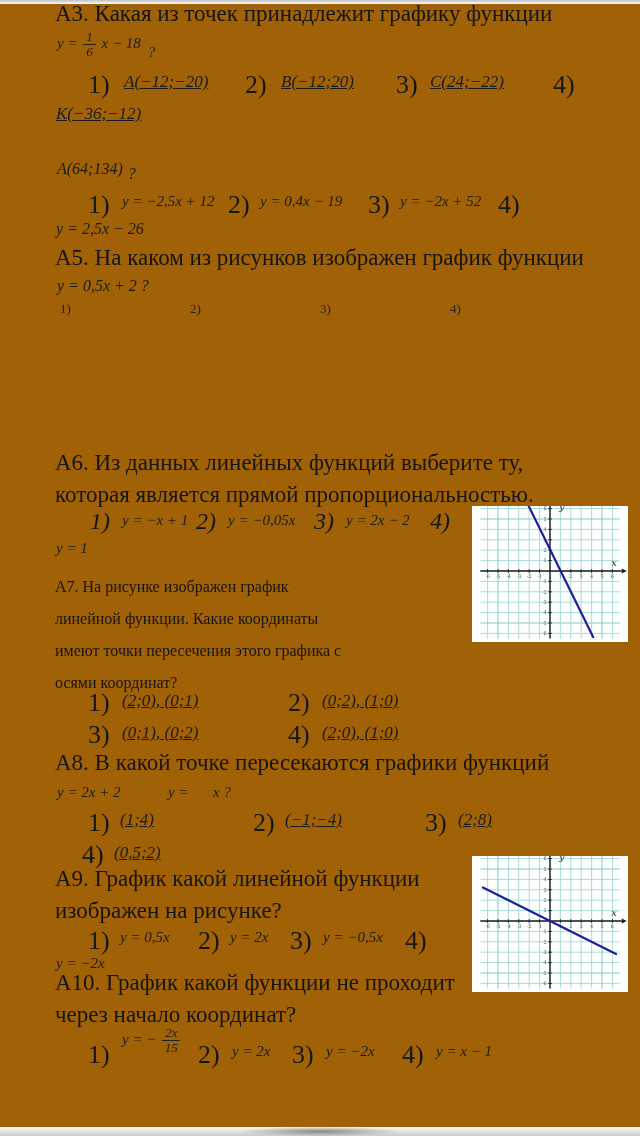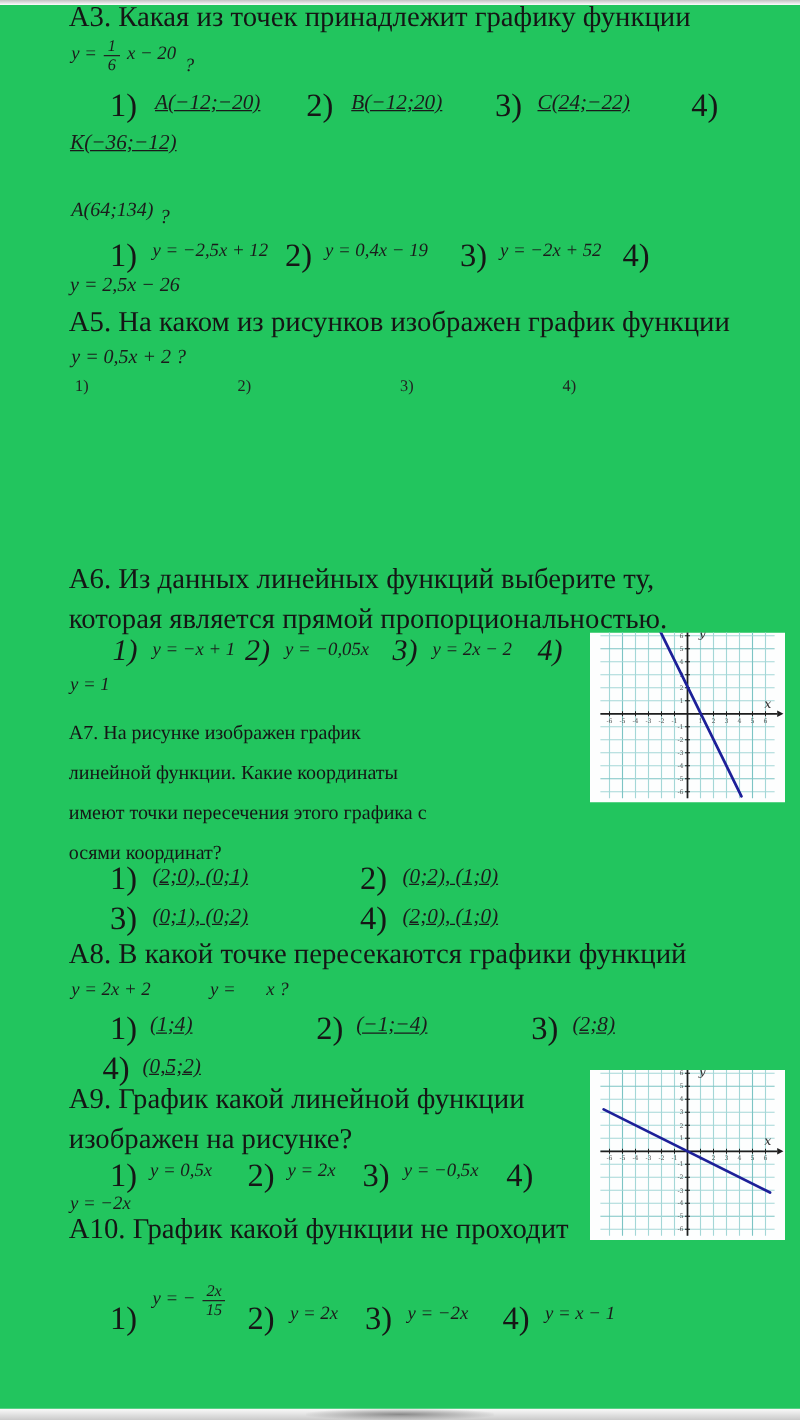--- a/index.html
+++ b/index.html
@@ -1,16 +1,16 @@
 <!DOCTYPE html>
 <html><head>
 <meta charset="utf-8">
 <style>
   html,body{margin:0;padding:0;background:#e9e9e9;}
-  #screen{position:relative;width:640px;height:1136px;margin:0 auto;background:#22c55e;overflow:hidden;
+  #screen{position:relative;width:640px;height:1136px;margin:0 auto;background:#a16207;overflow:hidden;
           font-family:"Liberation Serif","DejaVu Serif",serif;color:#1b1b1b;}
   .abs{position:absolute;white-space:nowrap;}
   .qtitle{font-size:23px;color:#151515;}
   .qtitle.big{font-size:16px;}
   .bignum{font-size:26px;color:#161616;}
   .bignum.it{font-style:italic;font-size:24px;}
   .smallnum{font-size:13px;color:#222;}
   .math{font-style:italic;color:#1b1b1b;}
   .pt{font-style:italic;color:#1b1b1b;text-decoration:underline;}
   .f15{font-size:15px;}
@@ -30,21 +30,21 @@
   svg.graph{position:absolute;width:156px;height:136px;}
 </style>
 </head>
 <body>
 
 <div id="screen">
   <div id="top-edge"></div>
 
   <div class="abs qtitle" style="left:55px;top:1px">А3. Какая из точек принадлежит графику функции</div>
   <div class="abs math f15" style="left:57px;top:30px">
-    <span>y = </span><span class="frac"><span class="num">1</span><span class="den">6</span></span><span> x − 20</span><span class="qmark">?</span>
+    <span>y = </span><span class="frac"><span class="num">1</span><span class="den">6</span></span><span> x − 18</span><span class="qmark">?</span>
   </div>
   <span class="abs bignum" style="left:88px;top:70px">1)</span>
   <span class="abs pt f17" style="left:124px;top:72px">A(−12;−20)</span>
   <span class="abs bignum" style="left:245px;top:70px">2)</span>
   <span class="abs pt f17" style="left:281px;top:72px">B(−12;20)</span>
   <span class="abs bignum" style="left:396px;top:70px">3)</span>
   <span class="abs pt f17" style="left:430px;top:72px">C(24;−22)</span>
   <span class="abs bignum" style="left:553px;top:70px">4)</span>
   <span class="abs pt f17" style="left:56px;top:104px">K(−36;−12)</span>
 
@@ -279,20 +279,21 @@
   <span class="abs bignum" style="left:88px;top:926px">1)</span>
   <span class="abs math f15" style="left:120px;top:929px">y = 0,5x</span>
   <span class="abs bignum" style="left:198px;top:926px">2)</span>
   <span class="abs math f15" style="left:230px;top:929px">y = 2x</span>
   <span class="abs bignum" style="left:290px;top:926px">3)</span>
   <span class="abs math f15" style="left:323px;top:929px">y = −0,5x</span>
   <span class="abs bignum" style="left:405px;top:926px">4)</span>
   <span class="abs math f15" style="left:56px;top:955px">y = −2x</span>
 
   <div class="abs qtitle" style="left:55px;top:970px">А10. График какой функции не проходит</div>
+  <div class="abs qtitle" style="left:55px;top:1002px">через начало    координат?</div>
   <span class="abs bignum" style="left:88px;top:1040px">1)</span>
   <div class="abs math f15" style="left:122px;top:1026px">
     <span>y = − </span><span class="frac"><span class="num">2x</span><span class="den">15</span></span>
   </div>
   <span class="abs bignum" style="left:198px;top:1040px">2)</span>
   <span class="abs math f15" style="left:232px;top:1043px">y = 2x</span>
   <span class="abs bignum" style="left:292px;top:1040px">3)</span>
   <span class="abs math f15" style="left:326px;top:1043px">y = −2x</span>
   <span class="abs bignum" style="left:402px;top:1040px">4)</span>
   <span class="abs math f15" style="left:436px;top:1043px">y = x − 1</span>

